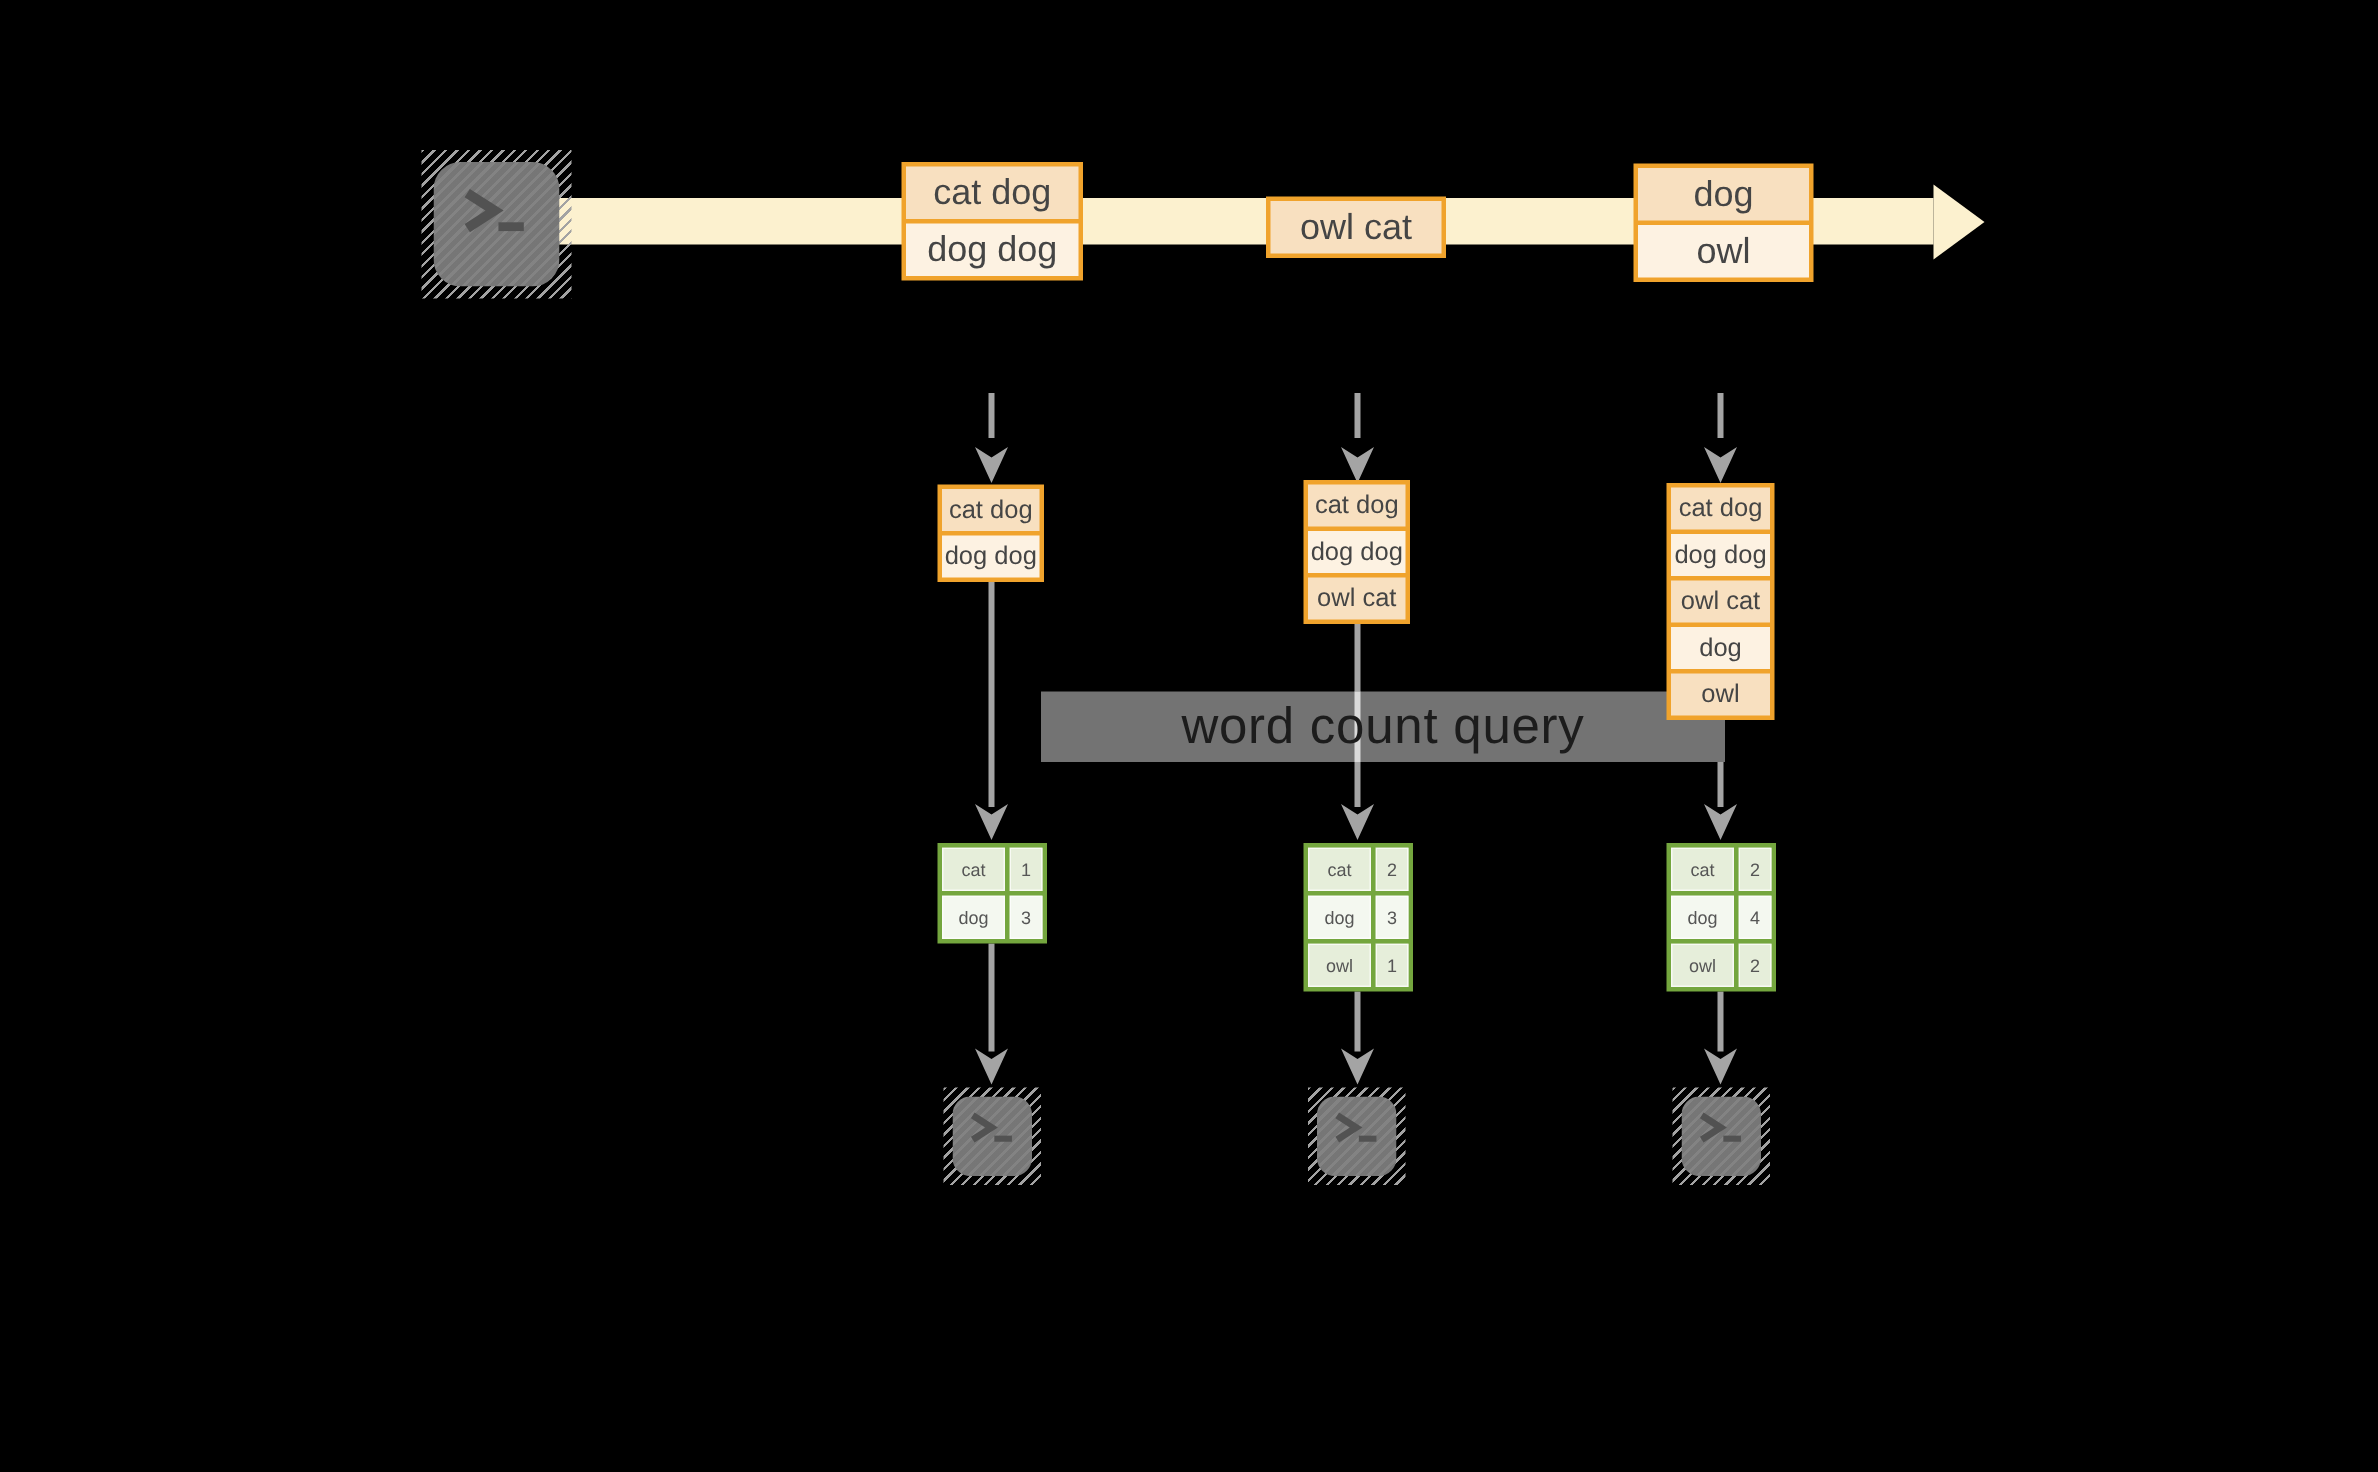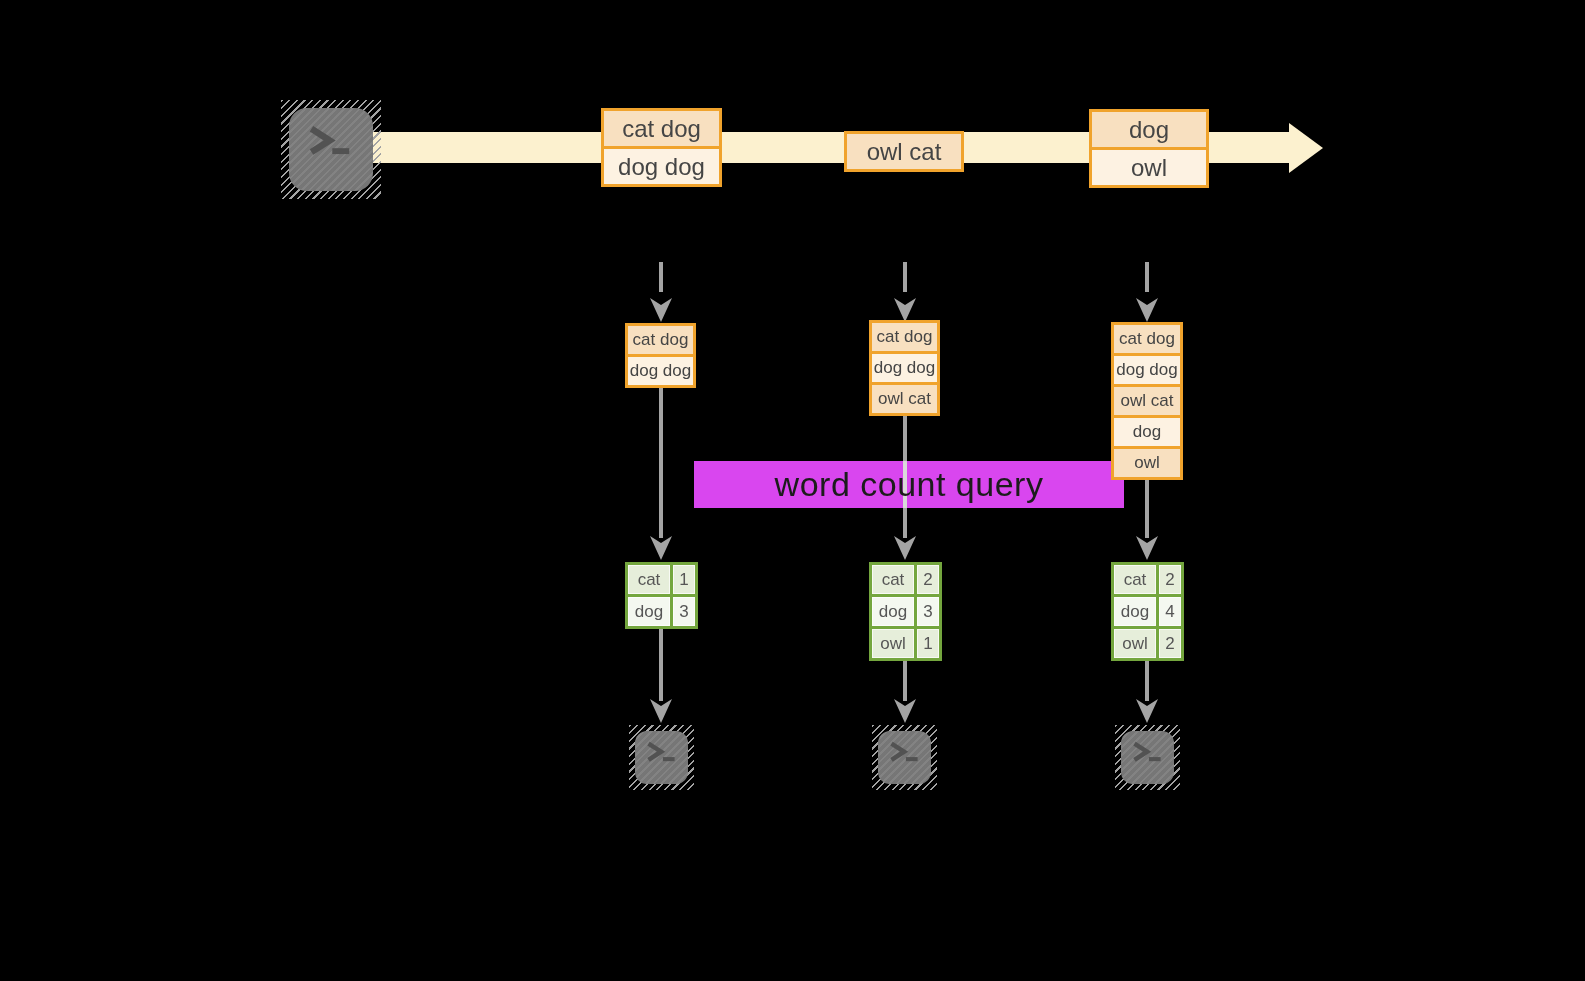--- a/index.html
+++ b/index.html
@@ -36,30 +36,30 @@
   .mid-stack .row{height:28px;font-size:17px;}
   .top-stack{width:121px;}
   .mid-stack{width:71px;}
 
   
   .arrow{position:absolute;overflow:visible;}
   .arrow line{stroke:#a4a4a4;stroke-width:4;}
   .arrow path{fill:#a4a4a4;}
 
   
-  .query-box{position:absolute;left:694px;top:461px;width:430px;height:47px;background:#d946ef;z-index:2;}
+  .query-box{position:absolute;left:694px;top:461px;width:430px;height:47px;background:#737373;z-index:2;padding-left:26px;}
   .query-line{position:absolute;left:209px;top:0;width:4px;height:47px;background:#dadada;}
   .query-text{position:absolute;inset:0;display:flex;align-items:center;justify-content:center;
               font-size:34px;font-weight:300;letter-spacing:.5px;color:#1c1c1c;}
 
   
   .ctable{position:absolute;box-sizing:border-box;background:#74a63e;
           display:grid;grid-template-columns:42px 22px;gap:3px;padding:3px;z-index:3;}
   .ctable .cell{height:29px;display:flex;align-items:center;justify-content:center;
-                font-size:17px;color:#565656;box-shadow:inset 0 0 0 1px rgba(255,255,255,.7);}
+                font-size:12px;color:#565656;box-shadow:inset 0 0 0 1px rgba(255,255,255,.7);}
   .g-dark{background:#e6eeda;}
   .g-light{background:#f4f8f0;}
 </style>
 </head>
 <body>
 
 <div class="canvas">
 
   <div class="band"></div>
   <div class="band-head"></div>

